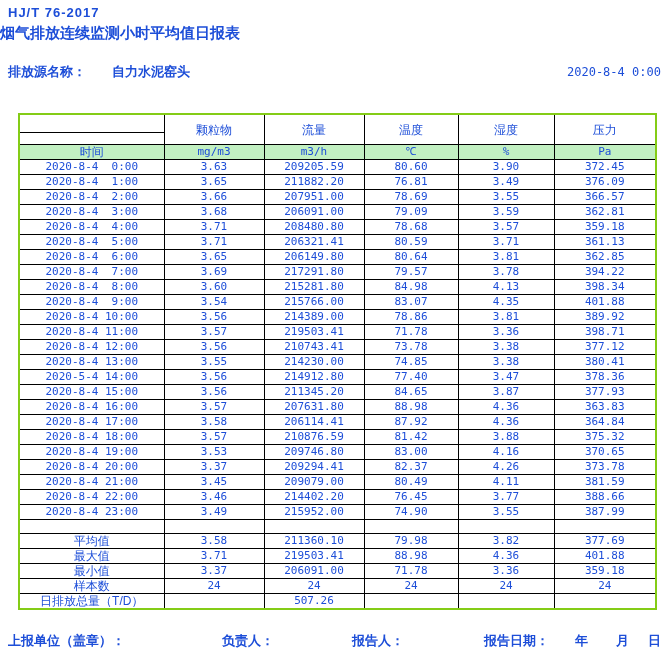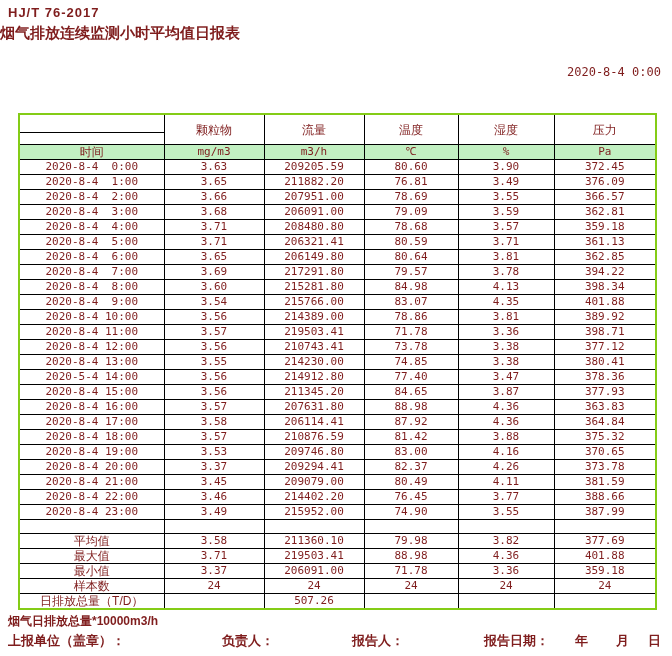--- a/index.html
+++ b/index.html
@@ -1,17 +1,17 @@
 <!DOCTYPE html>
 <html><head>
 <meta charset="utf-8">
 <style>
   html,body{margin:0;padding:0;background:#fff;}
   #page{position:relative;width:672px;height:656px;background:#fff;overflow:hidden;
-        font-family:"Liberation Sans",sans-serif;color:#7f1d1d;}
+        font-family:"Liberation Sans",sans-serif;color:#1d4ed8;}
   .std{position:absolute;left:8px;top:5px;font-size:13px;font-weight:bold;letter-spacing:1px;}
   .title{position:absolute;left:0;top:24px;width:100%;text-align:left;font-size:15px;font-weight:bold;}
   .srcline{position:absolute;left:8px;top:63px;font-size:13px;font-weight:bold;}
   .srcline .name{margin-left:26px;}
   .dt{position:absolute;left:567px;top:65px;font-size:12px;font-family:"DejaVu Sans Mono",monospace;}
   table{position:absolute;left:18px;top:113px;width:637px;border-collapse:collapse;
         table-layout:fixed;border:2px solid #84cc16;}
   td{border:1px solid #000;text-align:center;vertical-align:middle;padding:0;
      font-size:12px;height:14px;line-height:14px;overflow:hidden;}
   tr.hrow1 td{height:17px;border-bottom:none;}
@@ -26,20 +26,23 @@
   td.slabel{font-size:12px;}
   .note{position:absolute;left:8px;top:613px;font-size:12px;font-weight:bold;}
   .sig{position:absolute;top:632px;font-size:13px;font-weight:bold;white-space:nowrap;}
 </style>
 </head>
 <body>
 
 <div id="page">
   <div class="std">HJ/T  76-2017</div>
   <div class="title">烟气排放连续监测小时平均值日报表</div>
+  <div class="srcline">
+    <span>排放源名称：</span><span class="name">自力水泥窑头</span>
+  </div>
   <div class="dt">2020-8-4 0:00</div>
 
   <table>
     <colgroup>
       <col style="width:145px">
         <col style="width:100px">
         <col style="width:100px">
       <col style="width:94px">
         <col style="width:96px">
         <col style="width:102px">
@@ -304,21 +307,20 @@
           <td class="slabel">日排放总量（T/D）</td>
           <td class="num"></td>
           <td class="num">507.26</td>
           <td class="num"></td>
           <td class="num"></td>
           <td class="num"></td>
         </tr>
       </tbody>
   </table>
 
-  <div class="note">烟气日排放总量*10000m3/h</div>
   <div class="sig" style="left:8px">上报单位（盖章）：</div>
   <div class="sig" style="left:222px">负责人：</div>
   <div class="sig" style="left:352px">报告人：</div>
   <div class="sig" style="left:484px">报告日期：</div>
   <div class="sig" style="left:575px">年</div>
   <div class="sig" style="left:616px">月</div>
   <div class="sig" style="left:648px">日</div>
 </div>
 
 </body></html>

